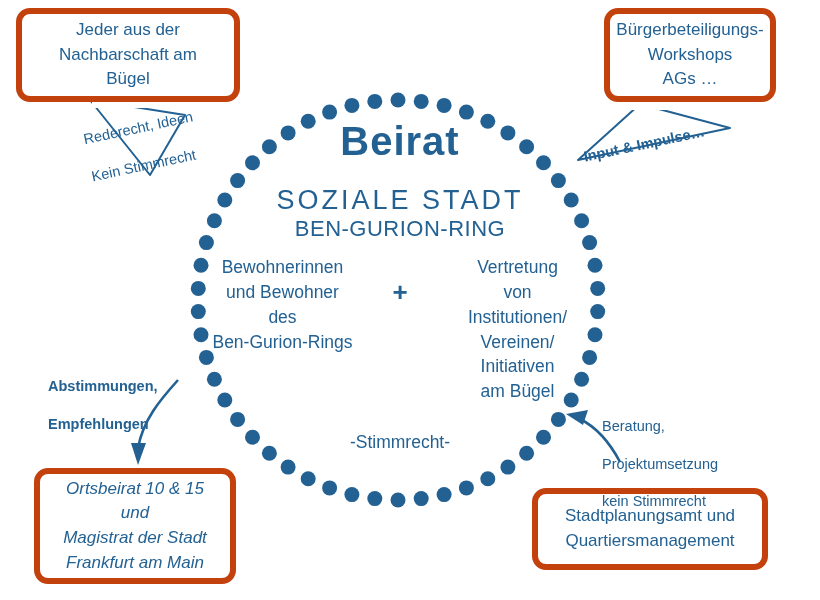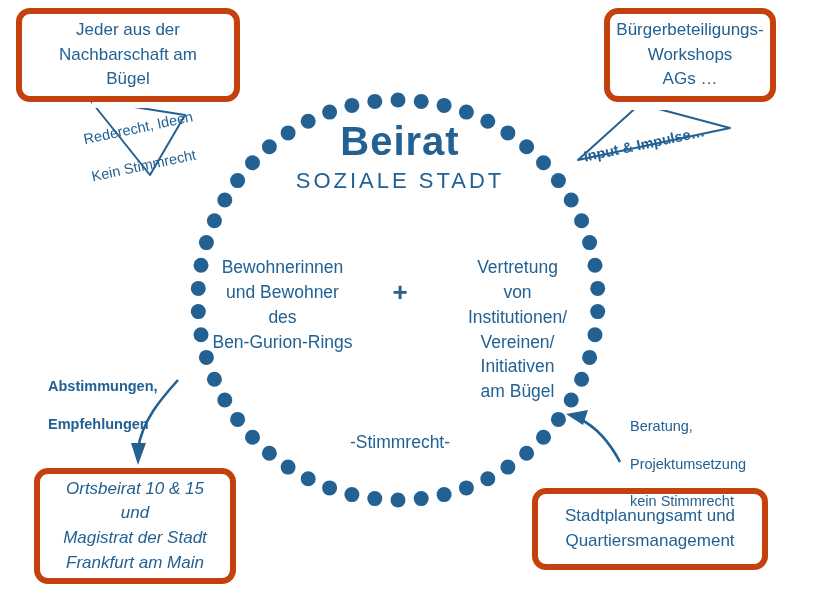--- a/index.html
+++ b/index.html
@@ -56,23 +56,23 @@
     text-align: center;
     color: #236193;
   }
   .center-title .t1 {
     font-size: 40px;
     font-weight: bold;
     letter-spacing: 1px;
     line-height: 1.05;
   }
   .center-title .t2 {
-    font-size: 22px;
+    font-size: 27px;
     letter-spacing: 3px;
-    margin-top: 6px;
+    margin-top: 22px;
     line-height: 1.2;
   }
   .center-title .t3 {
     font-size: 22px;
     letter-spacing: 0.5px;
     line-height: 1.2;
   }
   .cols {
     position: absolute;
     left: 200px;
@@ -191,20 +191,21 @@
 
     <g fill="none" stroke="#236193" stroke-width="2.6">
       <path d="M 620,462 C 610,443 598,428 580,419"></path>
       <polygon points="566,414 588,410 583,425" fill="#236193" stroke="none"></polygon>
     </g>
   </svg>
 
   <div class="center-title">
     <div class="t1">Beirat</div>
     <div class="t2">SOZIALE STADT</div>
+    <div class="t3">BEN-GURION-RING</div>
   </div>
 
   <div class="cols">
     <div class="col">Bewohnerinnen
 und Bewohner
 des
 Ben-Gurion-Rings</div>
     <div class="plus">+</div>
     <div class="col">Vertretung
 von
@@ -237,19 +238,19 @@
     <div class="italic-small">Kein Stimmrecht</div>
   </div>
 
   <div class="label bold" style="left:582px; top:148px; transform: rotate(-12deg); transform-origin: left top;">Input &amp; Impulse…</div>
 
   <div class="label bold" style="left:48px; top:358px;">
     <div>Abstimmungen,</div>
     <div>Empfehlungen</div>
   </div>
 
-  <div class="label" style="left:630px; top:398px;">
+  <div class="label" style="left:602px; top:398px;">
     <div class="bold">Beratung,</div>
     <div class="bold">Projektumsetzung</div>
     <div class="italic-small">kein Stimmrecht</div>
   </div>
 
 </div>
 
 </body></html>

